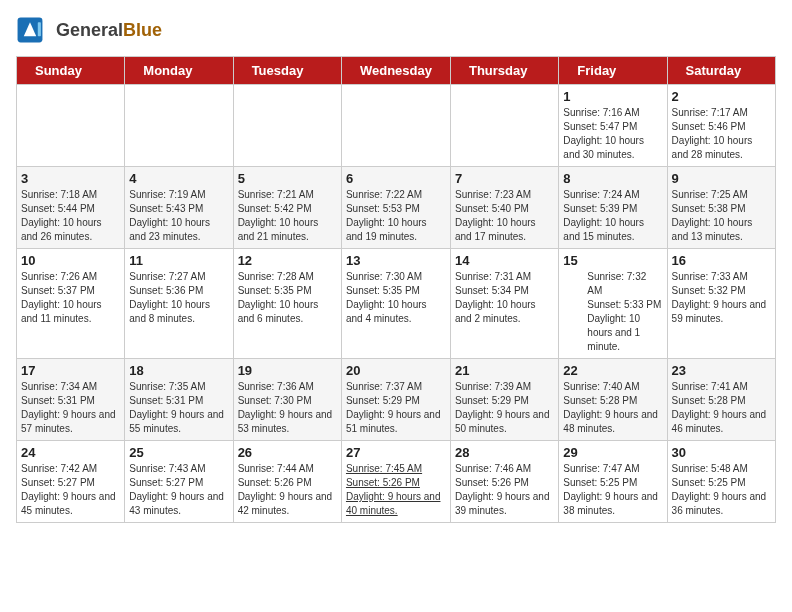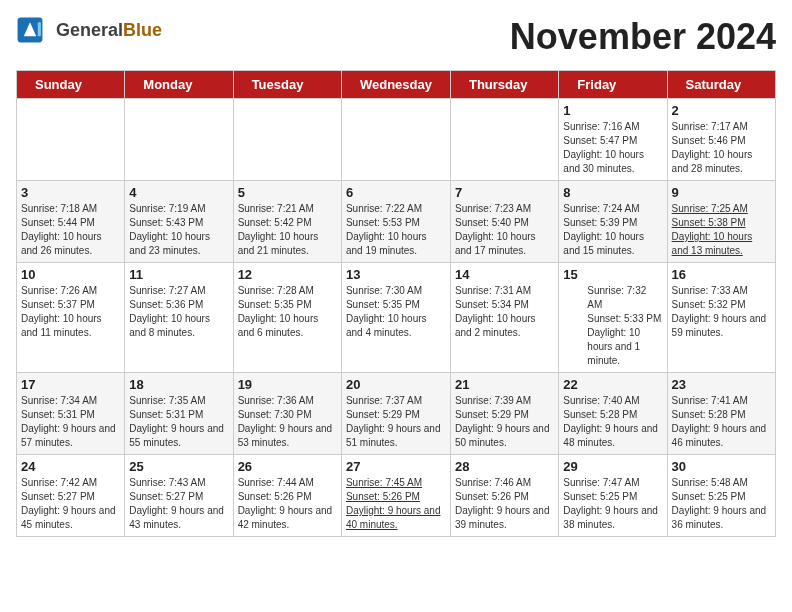--- a/index.html
+++ b/index.html
@@ -97,21 +97,20 @@
     <svg class="logo-icon" viewBox="0 0 36 36">
       <rect x="2" y="2" width="32" height="32" rx="4" fill="#1a6fb5"></rect>
       <polygon points="10,26 18,8 26,26" fill="white"></polygon>
       <rect x="28" y="8" width="4" height="18" fill="#7ec8f0" rx="1"></rect>
     </svg>
     <div>
       <span class="logo-text-general">General</span><span class="logo-text-blue">Blue</span>
     </div>
   </div>
   <div class="title-area">
-    <div class="month-title">November 2024</div>
   </div>
 </div>
 
 <table>
   <thead>
     <tr id="weekday-header">
         <th>Sunday</th>
         <th>Monday</th>
         <th>Tuesday</th>
         <th>Wednesday</th>
@@ -172,21 +171,21 @@
 Daylight: 10 hours and 17 minutes.</div>
         </td>
         <td>
           <span class="day-number">8</span>
           <div class="day-info" style="white-space: pre-line;">Sunrise: 7:24 AM
 Sunset: 5:39 PM
 Daylight: 10 hours and 15 minutes.</div>
         </td>
         <td>
           <span class="day-number">9</span>
-          <div class="day-info" style="white-space: pre-line; text-decoration: underline;">Sunrise: 7:25 AM
+          <div class="day-info" style="white-space: pre-line;">Sunrise: 7:25 AM
 Sunset: 5:38 PM
 Daylight: 10 hours and 13 minutes.</div>
         </td>
       </tr>
       <tr>
         <td>
           <span class="day-number">10</span>
           <div class="day-info" style="white-space: pre-line;">Sunrise: 7:26 AM
 Sunset: 5:37 PM
 Daylight: 10 hours and 11 minutes.</div>

